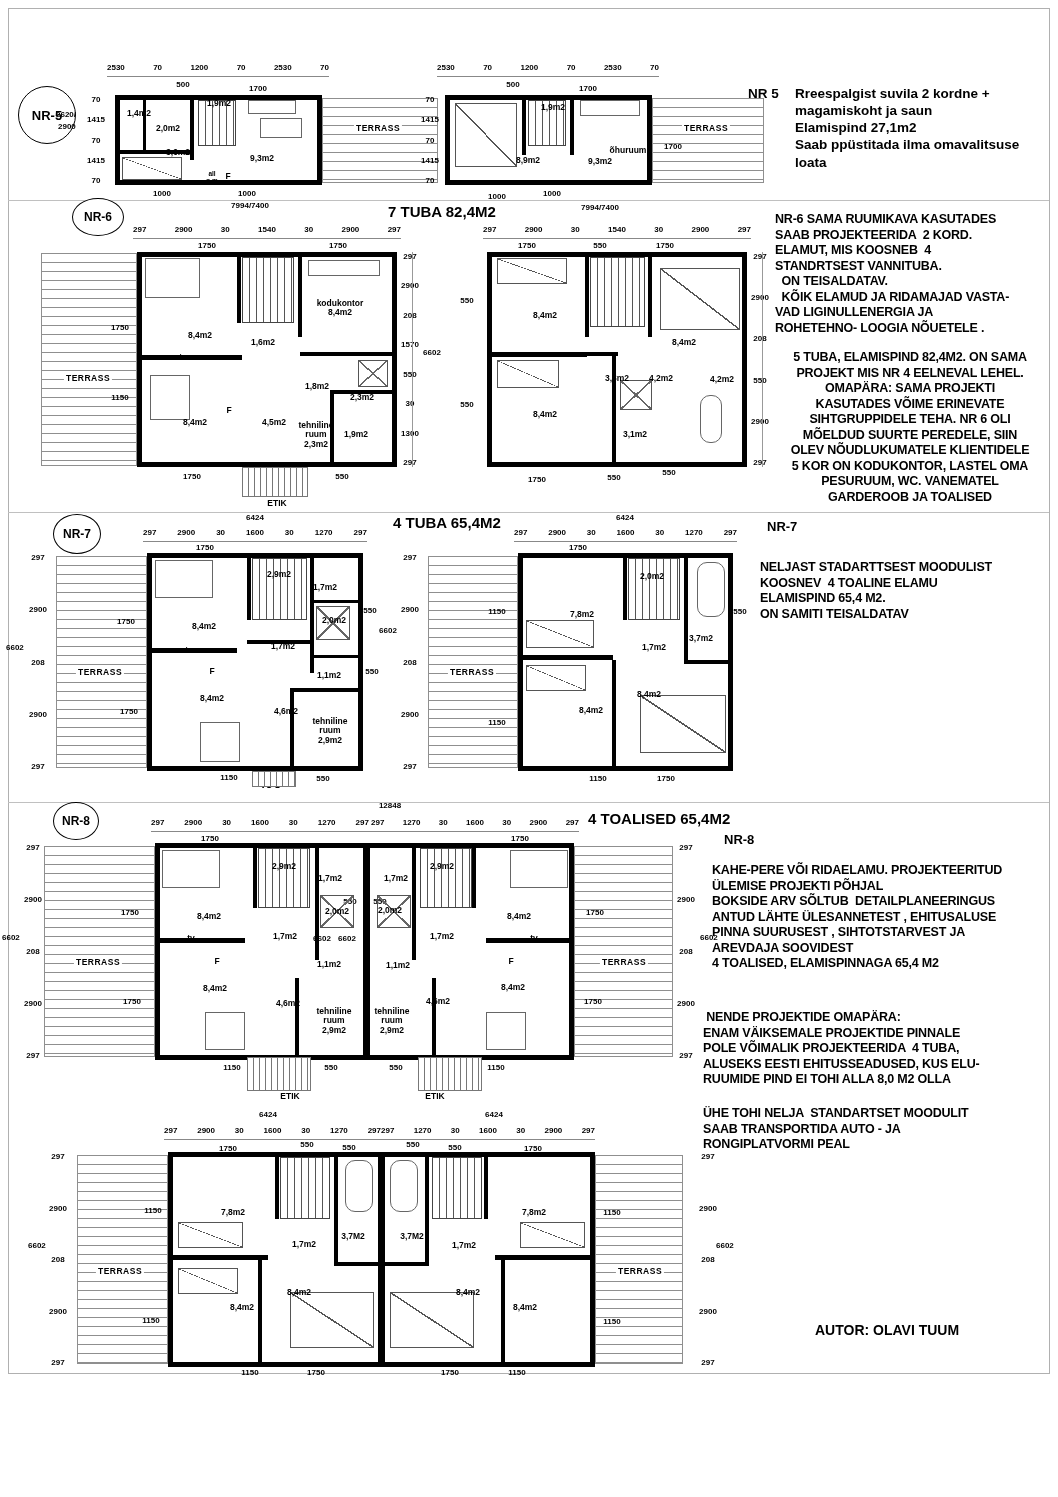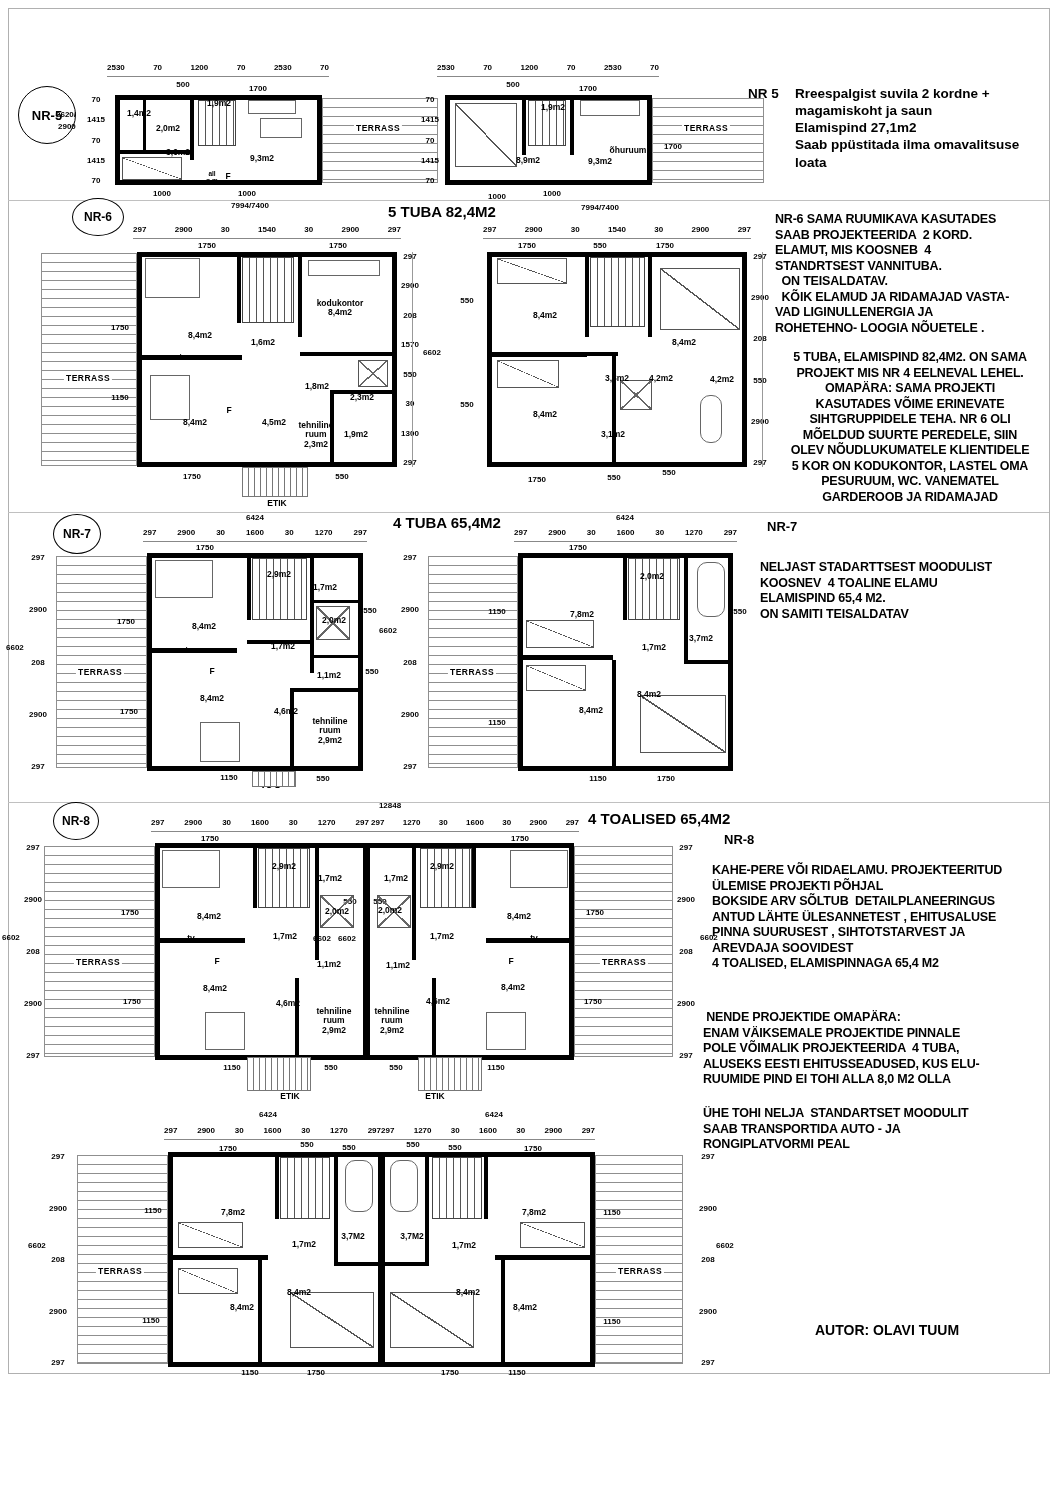--- a/index.html
+++ b/index.html
@@ -131,21 +131,21 @@
     <div class="nl">Rreespalgist suvila 2 kordne  +</div>
     <div class="nl">magamiskoht ja saun</div>
     <div class="nl">Elamispind 27,1m2</div>
     <div class="nl">Saab ppüstitada ilma omavalitsuse</div>
     <div class="nl">loata</div>
   </div>
 
 <div class="badge" style="left:72px;top:198px;width:52px;height:38px;font-size:12px">
     <span>NR-6</span>
   </div>
-<span class="title" style="left:388px;top:203px">5 TUBA 82,4M2</span>
+<span class="title" style="left:388px;top:203px">7 TUBA 82,4M2</span>
 
 <div class="plan" style="left:137px;top:252px;width:260px;height:215px"></div>
 <div class="terrace" style="left:41px;top:253px;width:96px;height:213px"></div>
 <span class="tlabel" style="left:88px;top:378px">TERRASS</span>
 <div class="dim-row" style="left:133px;top:225px;width:268px">
     <span>297</span>
     <span>2900</span>
     <span>30</span>
     <span>1540</span>
     <span>30</span>
@@ -242,21 +242,21 @@
 <div class="bed" style="left:497px;top:360px;width:62px;height:28px"></div>
 <div class="bed" style="left:660px;top:268px;width:80px;height:62px"></div>
 <div class="xbox" style="left:620px;top:380px;width:32px;height:30px"></div>
 <div class="furn round" style="left:700px;top:395px;width:22px;height:48px"></div>
 <span class="room" style="left:545px;top:315px">8,4m2</span>
 <span class="room" style="left:684px;top:342px">8,4m2</span>
 <span class="room" style="left:617px;top:378px">3,3m2</span>
 <span class="room" style="left:661px;top:378px">4,2m2</span>
 <span class="room" style="left:722px;top:379px">4,2m2</span>
 <span class="room" style="left:545px;top:414px">8,4m2</span>
-<span class="room" style="left:613px;top:434px">3,1m2</span>
+<span class="room" style="left:635px;top:434px">3,1m2</span>
 
 <div class="note" style="left:775px;top:212px;width:275px">
     <div class="nl">NR-6 SAMA RUUMIKAVA KASUTADES</div>
     <div class="nl">SAAB PROJEKTEERIDA  2 KORD.</div>
     <div class="nl">ELAMUT, MIS KOOSNEB  4</div>
     <div class="nl">STANDRTSEST VANNITUBA.</div>
     <div class="nl">  ON TEISALDATAV.</div>
     <div class="nl">  KÕIK ELAMUD JA RIDAMAJAD VASTA-</div>
     <div class="nl">VAD LIGINULLENERGIA JA</div>
     <div class="nl">ROHETEHNO- LOOGIA NÕUETELE .</div>
@@ -264,21 +264,21 @@
 <div class="note center" style="left:770px;top:350px;width:280px">
     <div class="nl">5 TUBA, ELAMISPIND 82,4M2. ON SAMA</div>
     <div class="nl">PROJEKT MIS NR 4 EELNEVAL LEHEL.</div>
     <div class="nl">OMAPÄRA: SAMA PROJEKTI</div>
     <div class="nl">KASUTADES VÕIME ERINEVATE</div>
     <div class="nl">SIHTGRUPPIDELE TEHA. NR 6 OLI</div>
     <div class="nl">MÕELDUD SUURTE PEREDELE, SIIN</div>
     <div class="nl">OLEV NÕUDLUKUMATELE KLIENTIDELE</div>
     <div class="nl">5 KOR ON KODUKONTOR, LASTEL OMA</div>
     <div class="nl">PESURUUM, WC. VANEMATEL</div>
-    <div class="nl">GARDEROOB JA RIDAMAJAD</div>
+    <div class="nl">GARDEROOB JA TOALISED</div>
   </div>
 
 <span class="title" style="left:393px;top:514px">4 TUBA 65,4M2</span>
 <div class="badge" style="left:53px;top:514px;width:48px;height:40px;font-size:12px">
     <span>NR-7</span>
   </div>
 <span class="sublabel" style="left:767px;top:519px">NR-7</span>
 
 <div class="plan" style="left:147px;top:553px;width:216px;height:218px"></div>
 <div class="terrace" style="left:56px;top:556px;width:91px;height:212px"></div>

